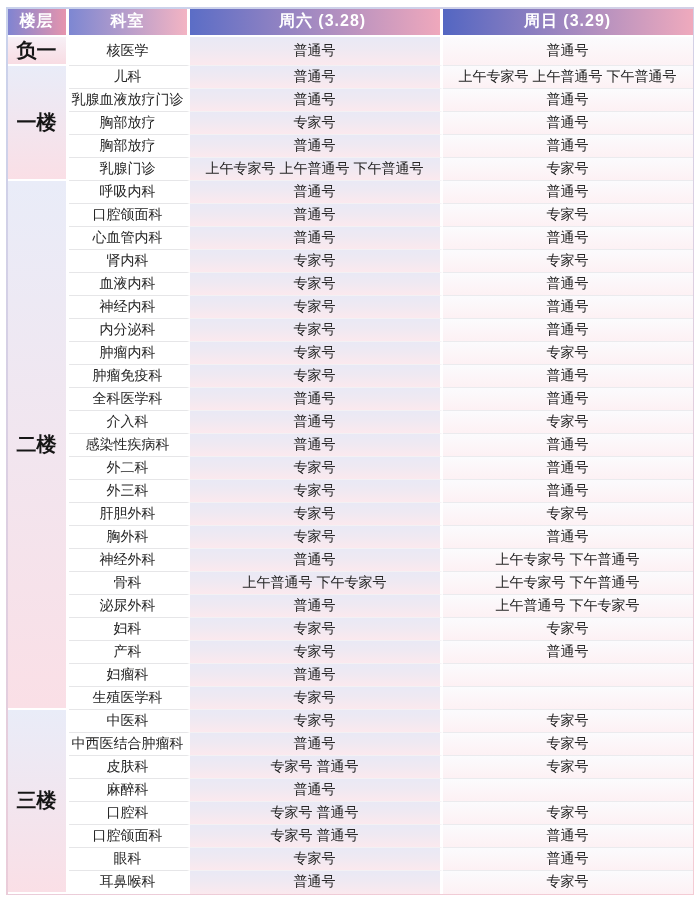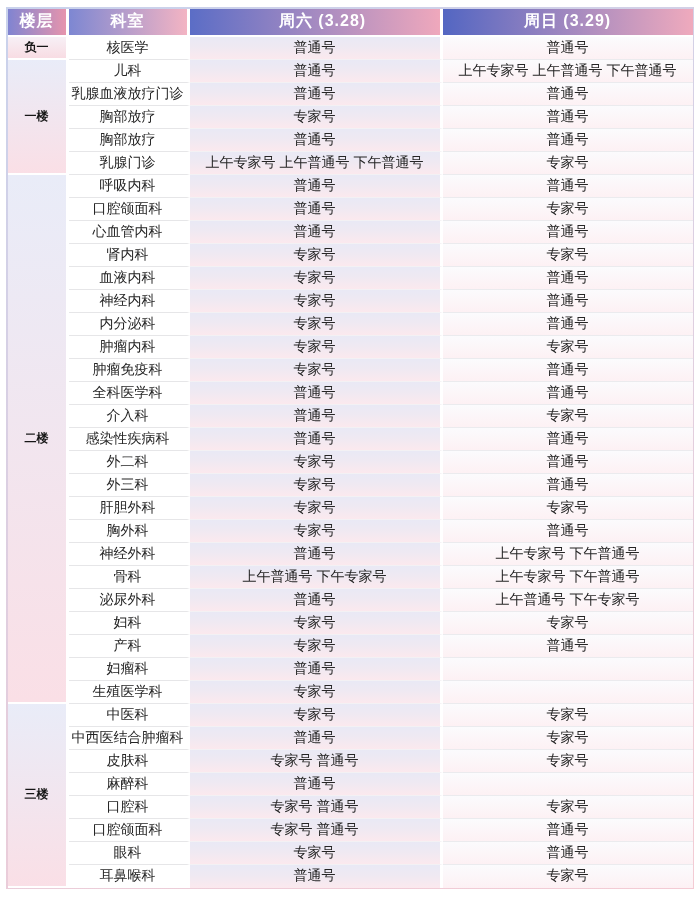--- a/index.html
+++ b/index.html
@@ -50,21 +50,21 @@
   th.c3{background:linear-gradient(90deg,var(--th_sun_from),var(--th_sun_to));}
   td{
     height:23px;
     text-align:center;
     vertical-align:middle;
     font-size:14px;
     overflow:hidden;
     white-space:nowrap;
   }
   td.floor-cell{
-    font-size:12px;
+    font-size:20px;
     font-weight:bold;
     color:#161616;
     background:linear-gradient(180deg,var(--floor_from),var(--floor_to));
     border-right:3px solid #ffffff;
     border-bottom:2px solid #ffffff;
   }
   td.floor-cell.g0{background:linear-gradient(180deg,var(--floor_b1_from),var(--floor_b1_to));}
   td.dept-cell{
     background:#ffffff;
     border-right:3px solid #ffffff;

